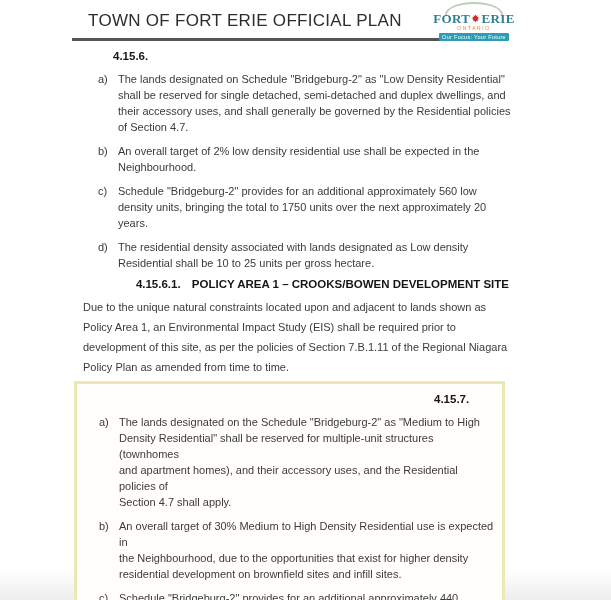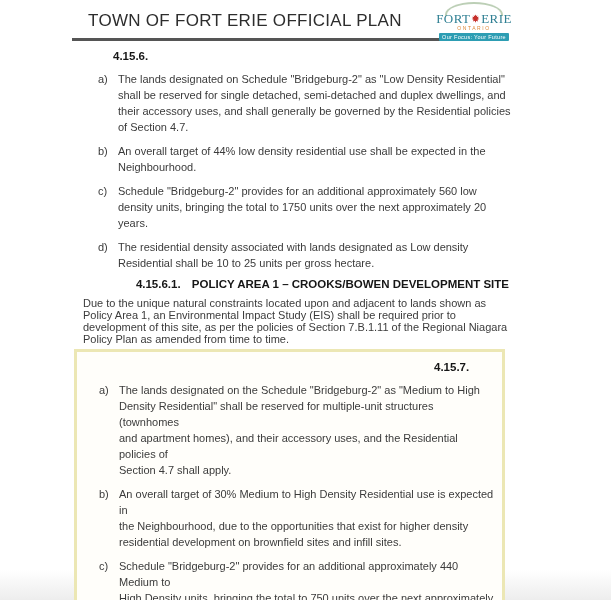--- a/index.html
+++ b/index.html
@@ -26,21 +26,21 @@
   }
   
   .logo{position:absolute;left:436px;top:2px;width:76px;text-align:center;}
   .logo-arch{
     width:54px;height:12px;margin:0 auto -4px;
     border:2px solid #bccfb6;border-bottom:none;
     border-radius:56px 56px 0 0 / 24px 24px 0 0;
   }
   .logo-word{
     display:flex;align-items:center;justify-content:center;gap:1px;
-    font-family:"Liberation Serif", serif;font-weight:normal;
+    font-family:"Liberation Serif", serif;font-weight:bold;
     font-size:13px;color:#2f7f93;letter-spacing:.4px;line-height:13px;
   }
   .logo-sub{font-size:5px;color:#de8a3a;letter-spacing:1.6px;line-height:5px;margin-top:1px;}
   .logo-banner{
     margin:2px auto 0;width:70px;
     background:#2d9db3;color:#ffffff;
     font-size:5.5px;line-height:8px;letter-spacing:.3px;
     border-radius:1px;
   }
   
@@ -61,21 +61,21 @@
   
   .li{
     display:flex;
     margin:8px 0 0 98px;
     font-size:11px;line-height:16px;
   }
   .li .letter{width:20px;flex:0 0 20px;}
   .li .txt{white-space:pre-line;width:404px;}
   .para{
     margin:6px 0 0 83px;width:440px;
-    font-size:11px;line-height:12px;white-space:pre-line;
+    font-size:11px;line-height:20px;white-space:pre-line;
   }
   
   .policy-box{
     margin:4px 0 0 74px;width:431px;
     border:3px solid #ece7b4;
     background:#fffefa;
     padding:6px 0 10px 0;
     box-sizing:border-box;
   }
   .policy-box .sec-head{margin-left:37px;margin-top:2px;justify-content:flex-end;}
@@ -110,21 +110,21 @@
 
   <div class="li">
     <span class="letter">a)</span>
     <span class="txt">The lands designated on Schedule "Bridgeburg-2" as "Low Density Residential"
 shall be reserved for single detached, semi-detached and duplex dwellings, and
 their accessory uses, and shall generally be governed by the Residential policies
 of Section 4.7.</span>
   </div>
   <div class="li">
     <span class="letter">b)</span>
-    <span class="txt">An overall target of 44% low density residential use shall be expected in the
+    <span class="txt">An overall target of 2% low density residential use shall be expected in the
 Neighbourhood.</span>
   </div>
   <div class="li">
     <span class="letter">c)</span>
     <span class="txt">Schedule "Bridgeburg-2" provides for an additional approximately 560 low
 density units, bringing the total to 1750 units over the next approximately 20
 years.</span>
   </div>
   <div class="li">
     <span class="letter">d)</span>

